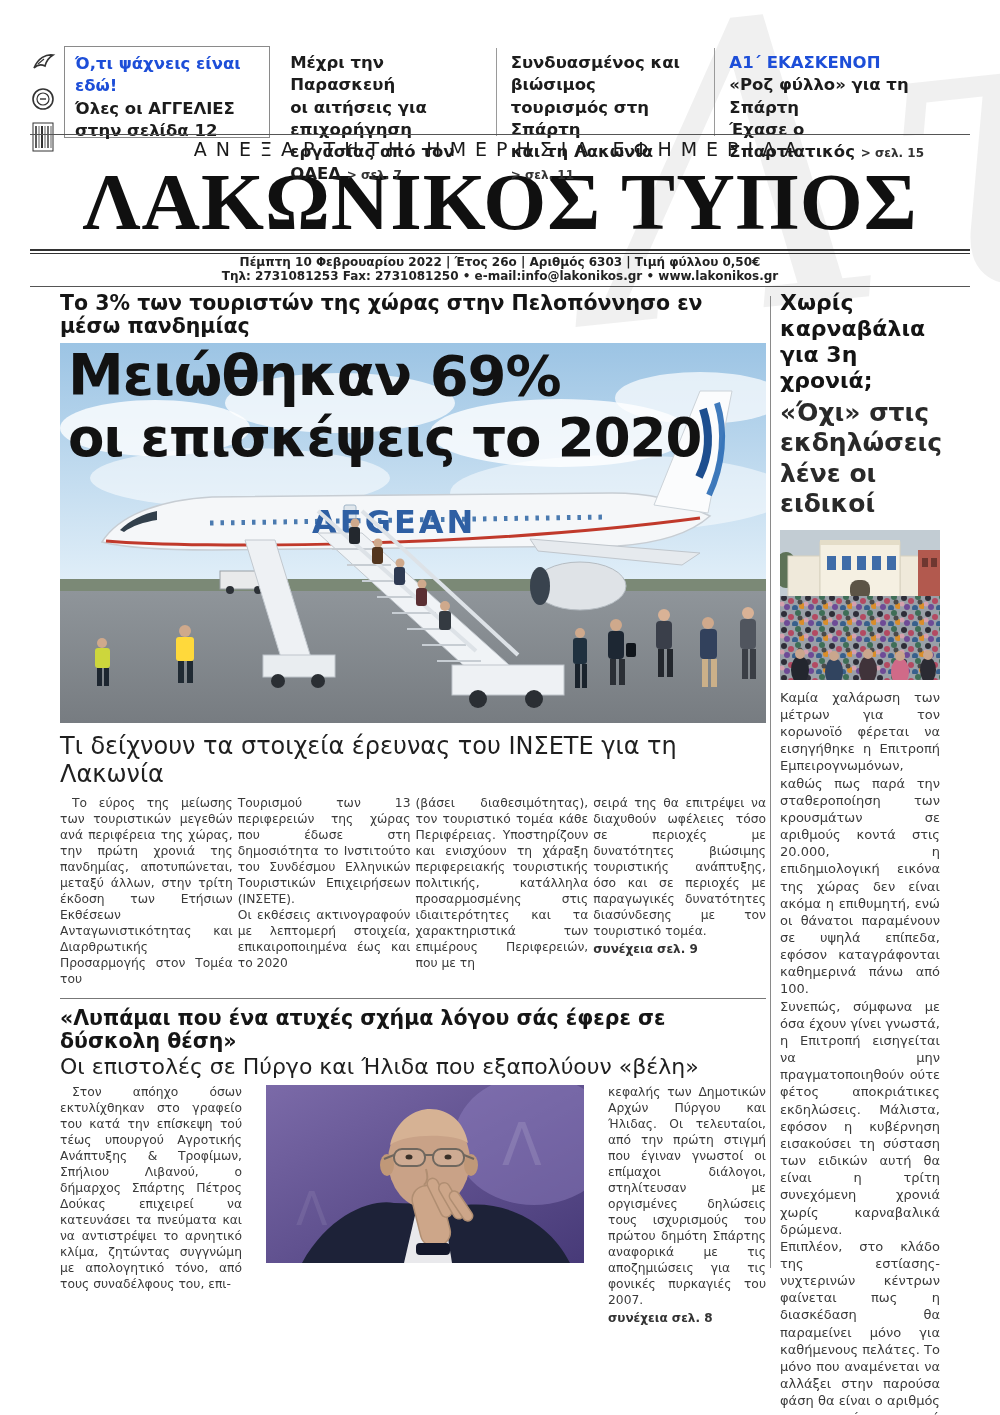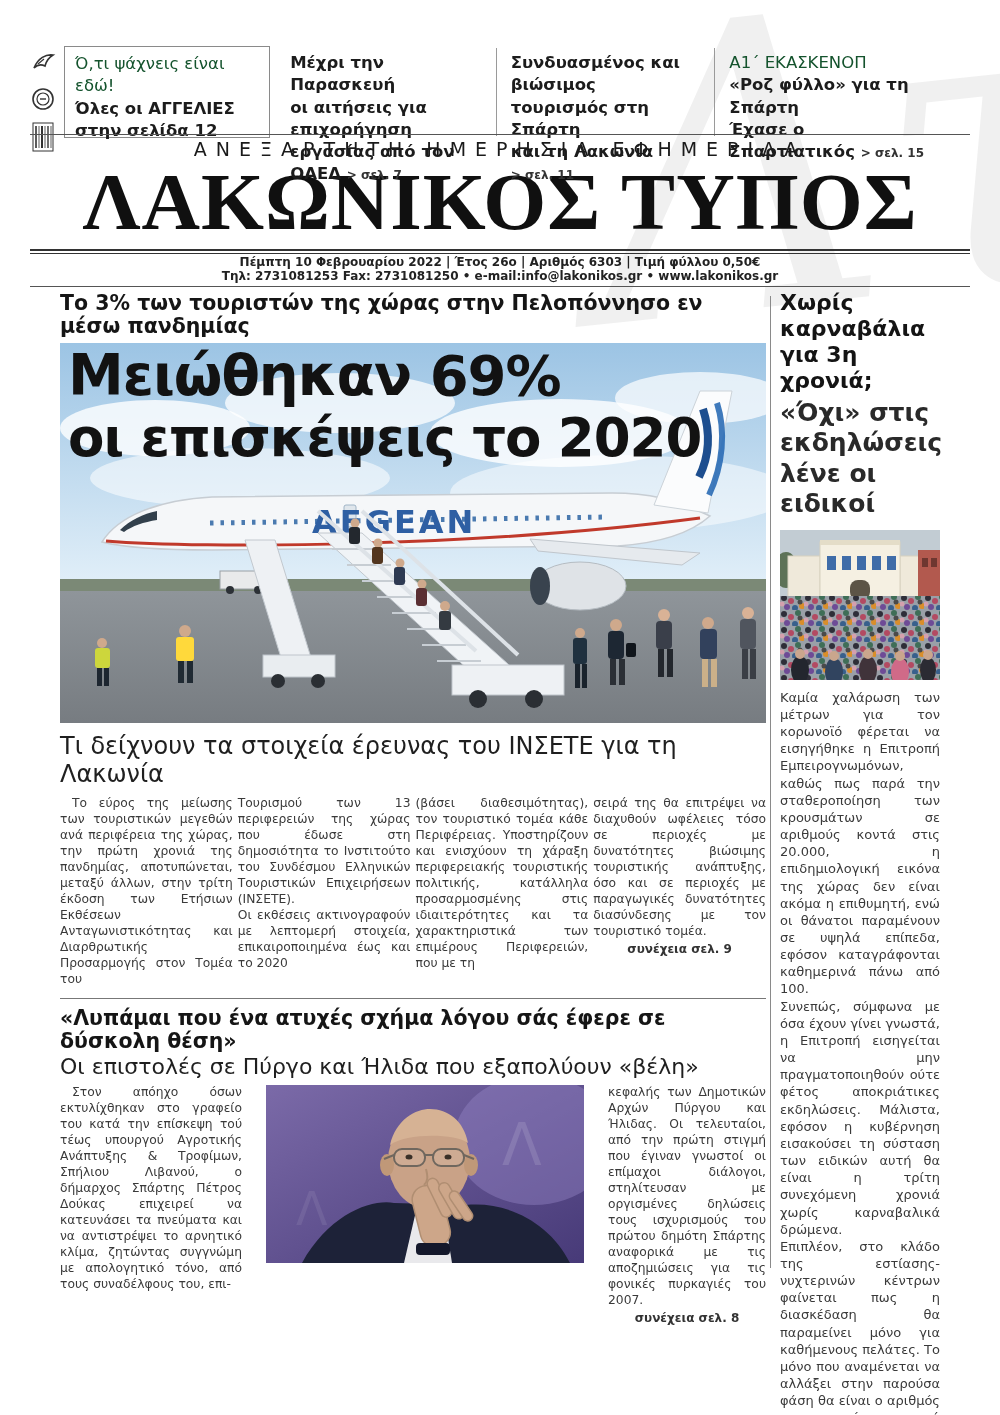--- a/index.html
+++ b/index.html
@@ -7,21 +7,21 @@
         font-family:"DejaVu Sans",sans-serif;color:#111;}
   .wm{position:absolute;left:590px;top:-40px;font-family:"DejaVu Serif",serif;
       font-style:italic;font-size:400px;line-height:1;color:rgba(40,40,40,0.07);
       z-index:0;pointer-events:none;transform:rotate(-6deg);}
   
   #stamps{position:absolute;left:26px;top:50px;width:34px;display:flex;flex-direction:column;gap:10px;align-items:center;z-index:2;}
   .stamp{color:#333;}
   .stamp svg{display:block;}
   #teasers{position:absolute;left:64px;top:46px;width:878px;height:92px;display:flex;z-index:2;}
   .teaser{padding:6px 10px 0 10px;font-size:16.5px;line-height:1.35;font-weight:bold;color:#1c1c1c;}
-  .teaser .t-light{font-weight:normal;color:#14532d;}
+  .teaser .t-light{font-weight:bold;color:#1d4ed8;}
   .t-box{border:1.5px solid #8a8a8a;width:200px;margin-right:10px;background:#fff;}
   .t2{width:208px;} .t3{width:206px;} .t4{width:220px;}
   .vdiv{width:1px;background:#9a9a9a;margin:2px 4px;}
   .pref{font-size:12px;font-weight:bold;color:#333;white-space:nowrap;}
   
   .hrule{position:absolute;left:30px;width:940px;background:#555;height:1px;z-index:2;}
   #masthead{position:absolute;left:40px;top:136px;width:920px;text-align:center;z-index:1;}
   #mast-title{font-family:"Liberation Serif","DejaVu Serif",serif;font-weight:bold;
       font-size:81px;line-height:1.04;letter-spacing:1px;color:#101010;white-space:nowrap;}
   #mast-sub{margin-top:2px;font-size:19px;letter-spacing:9px;color:#1a1a1a;}
@@ -35,21 +35,21 @@
   .kicker{font-size:20.5px;font-weight:bold;color:#151515;line-height:1.1;}
   #photo1{position:relative;width:706px;height:380px;margin-top:6px;overflow:hidden;background:#bcd6ea;}
   #photo1 svg{position:absolute;inset:0;}
   #headline1{position:absolute;left:8px;top:2px;z-index:3;color:#121212;
       font-weight:bold;letter-spacing:-1px;line-height:1.12;}
   #headline1 .h1a{font-size:56px;} #headline1 .h1b{font-size:53px;}
   .subhead{font-size:24px;color:#1f1f1f;margin:10px 0 8px 0;line-height:1.15;}
   #cols{display:flex;gap:5px;}
   .bcol{flex:1;font-size:12.3px;line-height:1.3;color:#3a3a3a;text-align:justify;white-space:pre-line;}
   .bcol.first{text-indent:12px;}
-  .cont{display:block;text-align:center;font-size:12px;font-weight:bold;color:#333;margin-top:2px;}
+  .cont{display:block;text-align:left;font-size:12px;font-weight:bold;color:#333;margin-top:2px;}
   .thinrule{height:1px;background:#777;margin:10px 0 8px 0;}
   #headline2{font-size:45px;font-weight:bold;letter-spacing:-1px;line-height:1.08;color:#121212;margin:4px 0 4px 0;}
   #art2-row{display:flex;gap:24px;margin-top:6px;}
   .a2col{width:182px;flex:none;font-size:12.3px;line-height:1.3;color:#3a3a3a;text-align:justify;white-space:pre-line;}
   .a2col.firstcol{text-indent:12px;}
   #photo2{width:318px;height:178px;flex:none;overflow:hidden;background:#5a4d8c;}
   
   #sidebar-divider{position:absolute;left:770px;top:296px;width:1px;height:972px;background:#8a8a8a;z-index:2;}
   #sidebar{position:absolute;left:780px;top:290px;width:160px;z-index:2;}
   #sb-head{font-size:22px;font-weight:bold;line-height:1.18;color:#141414;}

